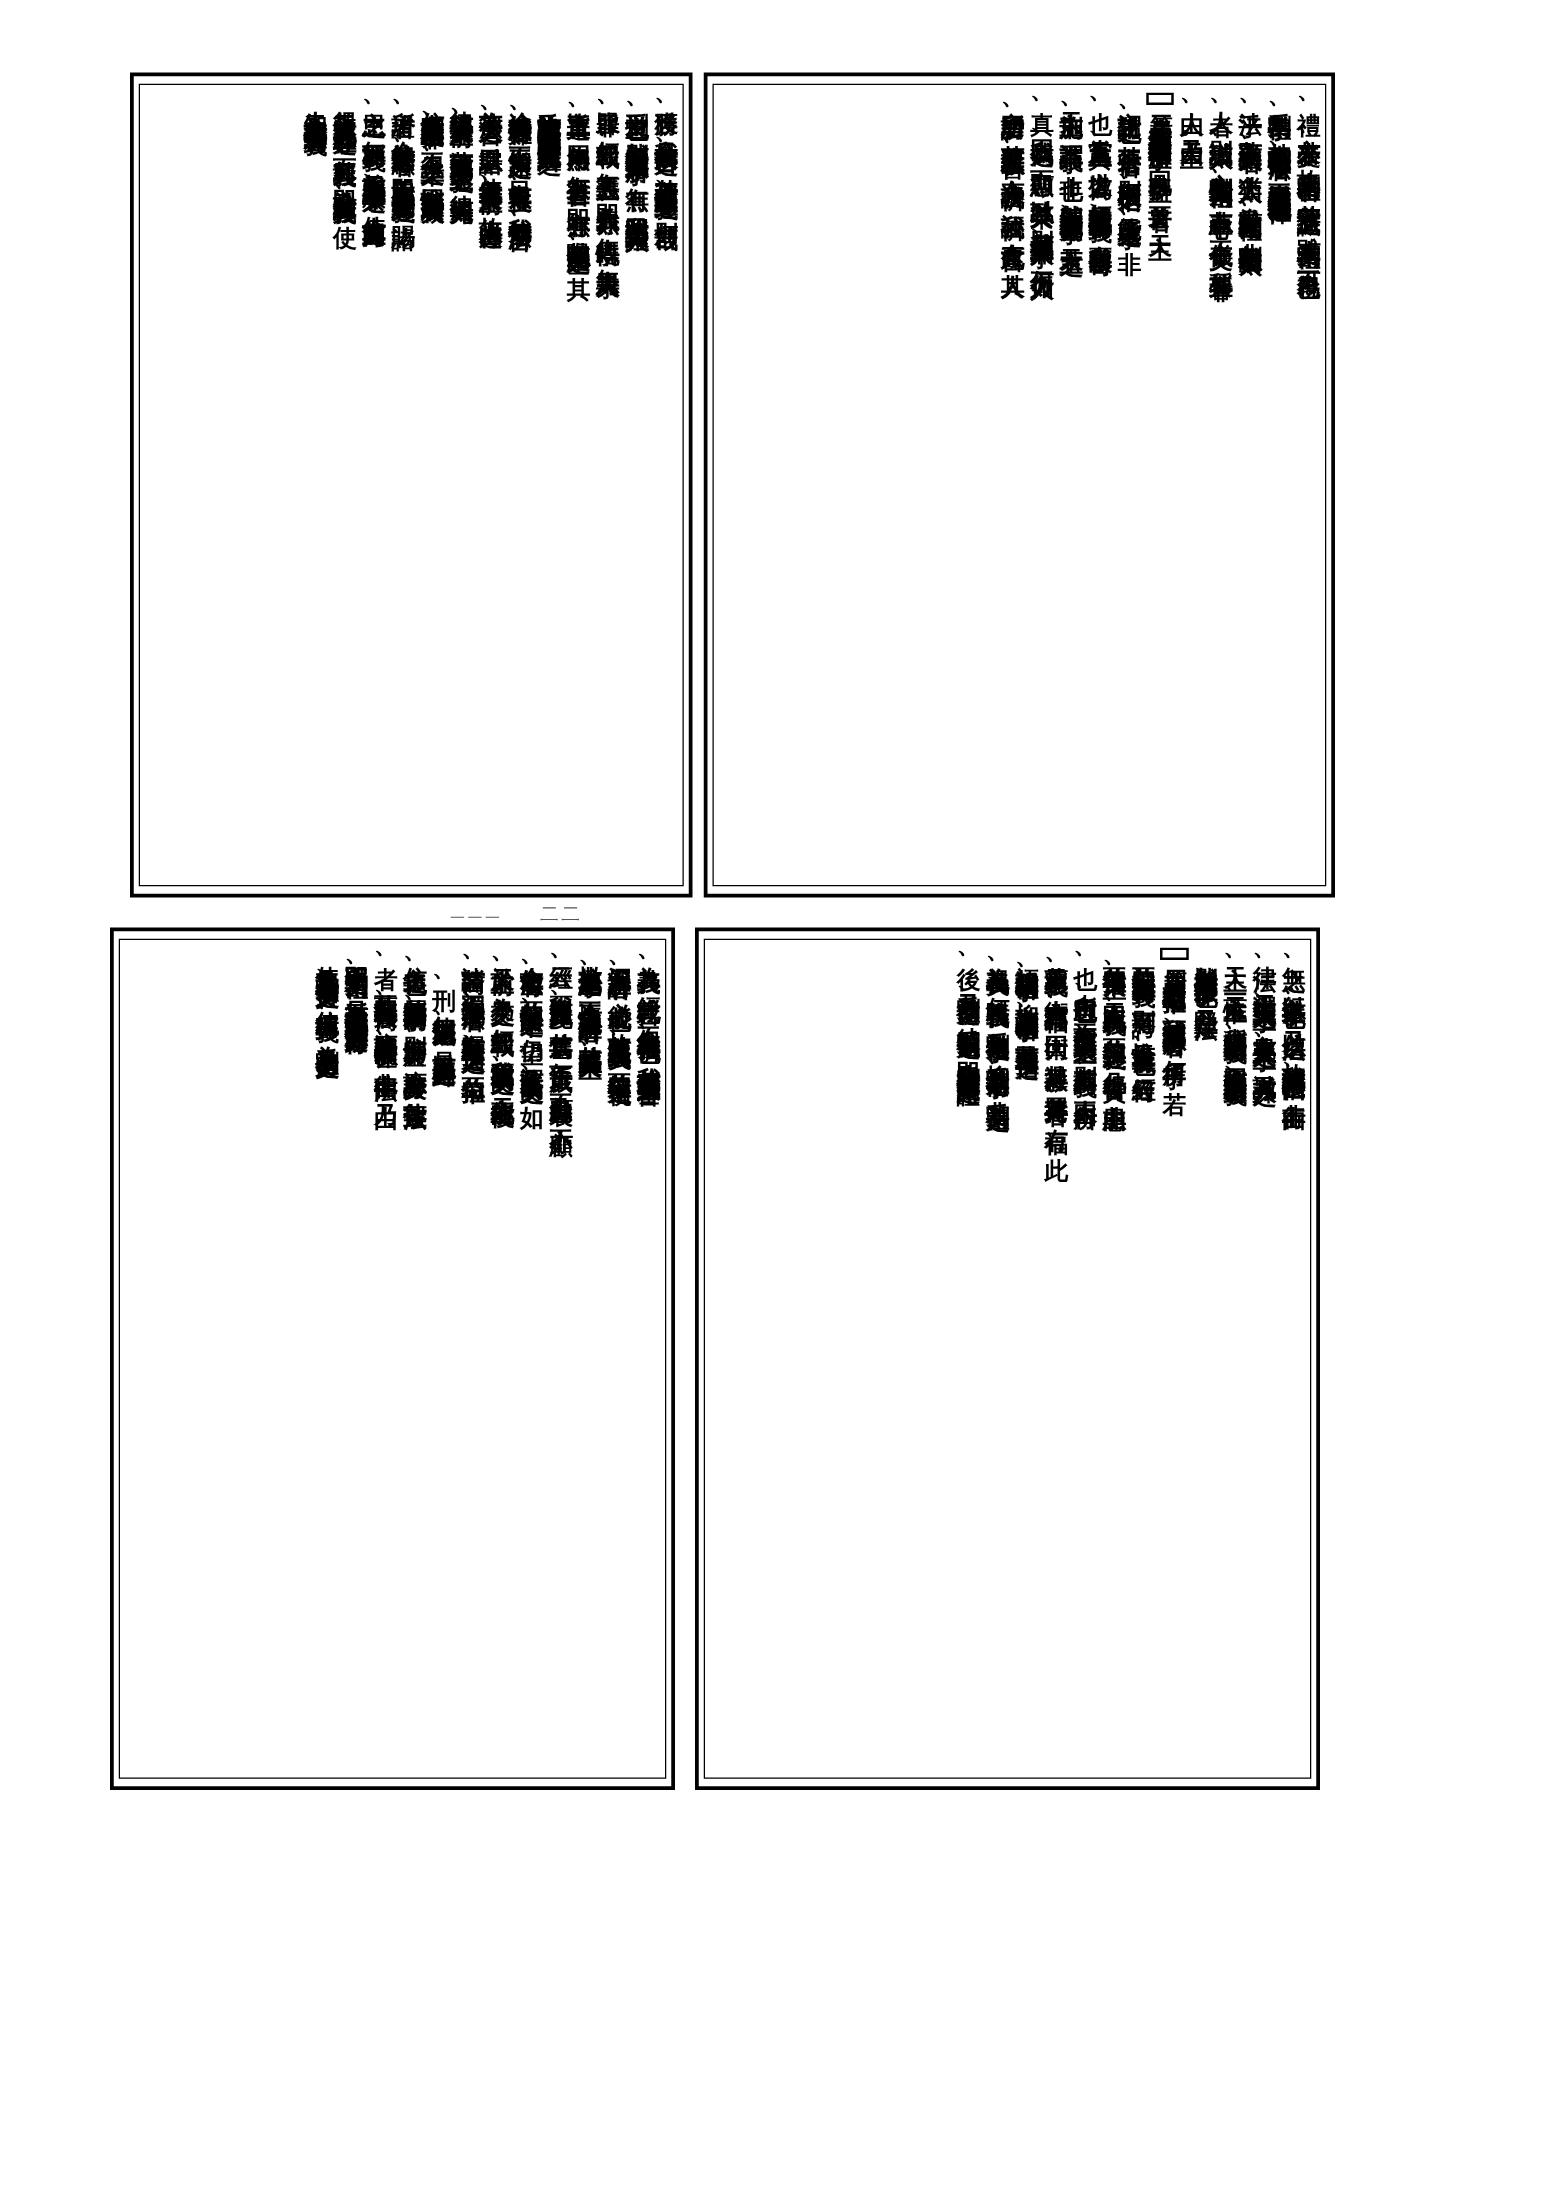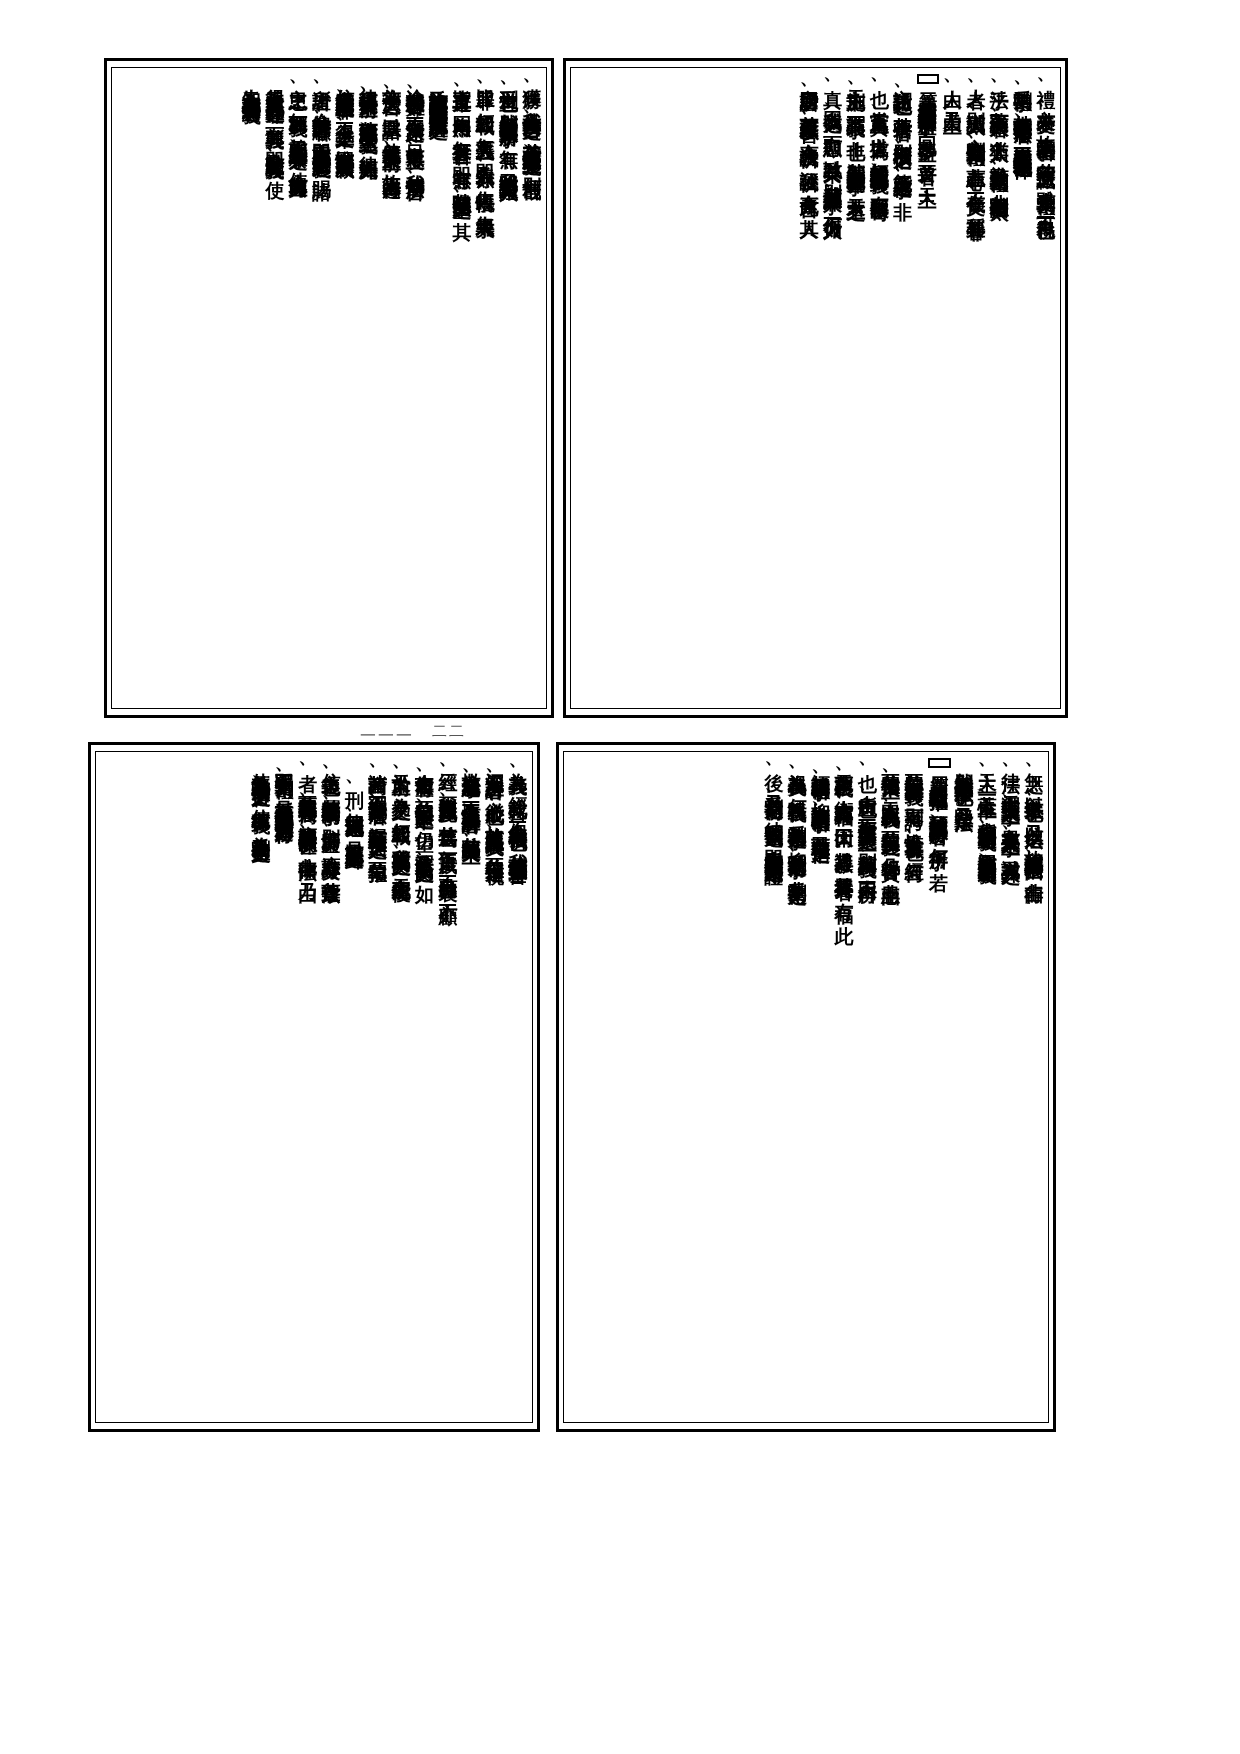--- a/index.html
+++ b/index.html
@@ -79,21 +79,21 @@
   
   #block-b { left: 563px;  top: 58px;  width: 505px; height: 660px; }
   
   #block-c { left: 88px;   top: 742px; width: 452px; height: 690px; }
   
   #block-d { left: 556px;  top: 742px; width: 500px; height: 690px; }
 
   
   .gutter-mark {
     position: absolute;
-    font-size: 16px;
+    font-size: 12px;
     color: #555;
     letter-spacing: 2px;
     font-family: "DejaVu Serif", serif;
   }
   #gutter-mark-1 { left: 360px; top: 726px; }
   #gutter-mark-2 { left: 432px; top: 722px; font-size: 15px; }
 
   
   .footer {
     position: absolute;

